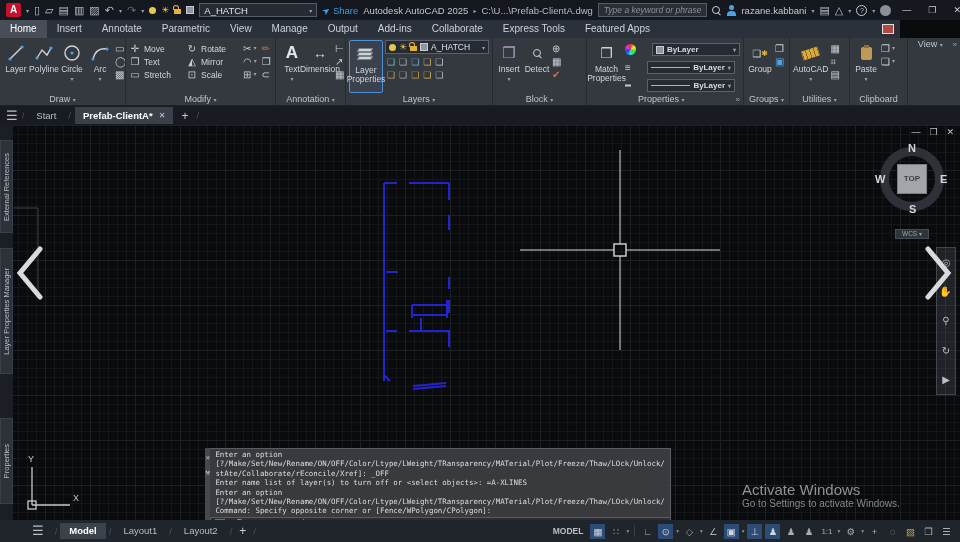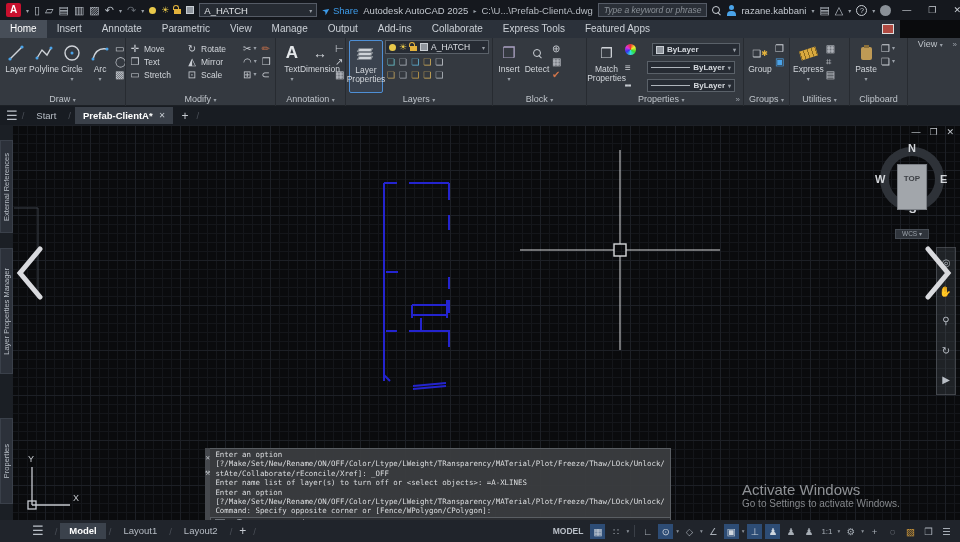--- a/index.html
+++ b/index.html
@@ -118,21 +118,21 @@
           background-size:45px 45px,45px 45px,9px 9px,9px 9px; }
   #geom { position:absolute; top:0; left:0; pointer-events:none; }
   .palstrip { position:absolute; top:0; left:0; width:13px; height:395px; background:#1b1f25; }
   .paltab { position:absolute; left:0; width:13px; background:#2c313a; border:1px solid #3a404a;
             display:flex; align-items:center; justify-content:center; }
   .vtext { writing-mode:vertical-rl; transform:rotate(180deg); font-size:7.5px; color:#b9bfc7; }
   .dwgctl { position:absolute; top:2px; right:6px; display:flex; gap:9px; color:#c3c8ce; font-size:9px; }
   .viewcube { position:absolute; left:878px; top:20px; width:68px; height:68px; }
   .vc-ring { position:absolute; left:2px; top:2px; width:64px; height:64px; border-radius:50%;
              border:9px solid #2e3238; }
-  .vc-top { position:absolute; left:19px; top:19px; width:30px; height:46px; background:#a2a6ab;
+  .vc-top { position:absolute; left:19px; top:19px; width:30px; height:30px; background:#a2a6ab;
             border:1px solid #7a7e84; color:#3c3f44; font-size:8px; font-weight:bold;
             text-align:center; line-height:28px; }
   .vc-l { position:absolute; color:#d3d6da; font-weight:bold; font-size:11px; }
   .wcs { position:absolute; left:895px; top:104px; width:34px; height:10px; background:#2f343b;
          border:1px solid #454b53; color:#9aa1a9; font-size:6.5px; line-height:8px; text-align:center; }
   .navbar { position:absolute; left:936px; top:122px; width:20px; height:148px;
             background:rgba(84,89,96,.30); border:1px solid rgba(125,130,138,.35);
             display:flex; flex-direction:column; align-items:center; justify-content:space-around;
             color:#b9bec5; font-size:10px; }
   .chev { position:absolute; top:118px; }
@@ -500,21 +500,21 @@
       </div>
       <div class="plabel"><span>Groups</span> <span class="caret">▾</span></div>
     </div>
 
     <div class="panel" style="width:60px">
       <div class="pc">
         <div class="bigbtn">
           <span class="bico">
               <span class="ico-ruler"></span>
             </span>
-          <span class="blabel">Express</span>
+          <span class="blabel">AutoCAD</span>
           <span class="caret">▾</span>
         </div>
         <div class="minicol">
           <span class="mini">
               <span class="gico">▦</span>
             </span>
           <span class="mini">
               <span class="gico">⌗</span>
             </span>
           <span class="mini">

